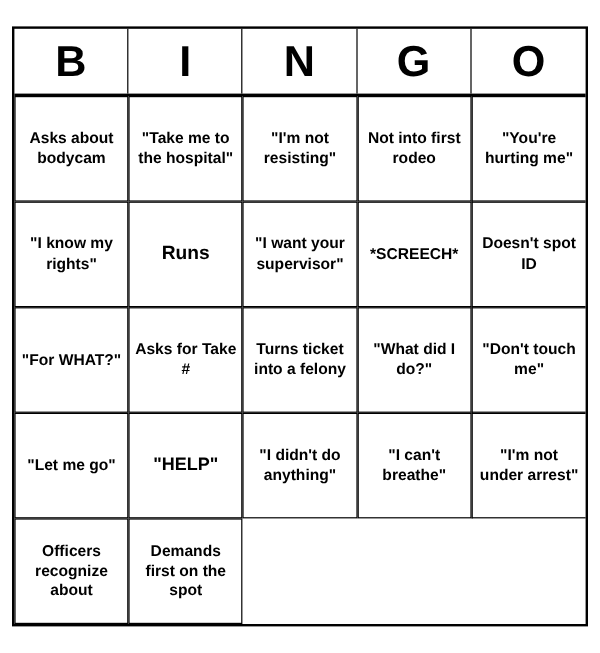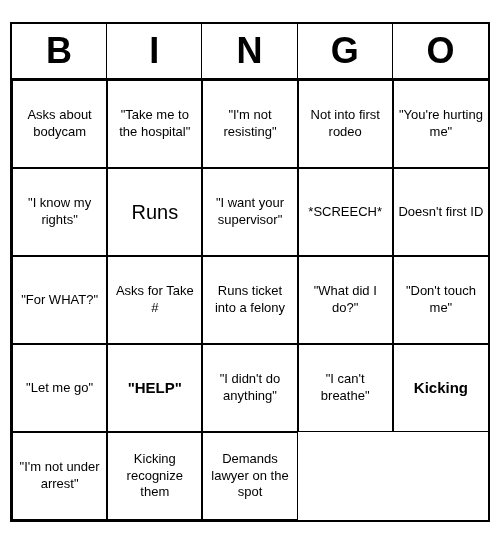--- a/index.html
+++ b/index.html
@@ -48,29 +48,30 @@
       border: 1px solid #000;
       display: flex;
       align-items: center;
       justify-content: center;
       text-align: center;
       padding: 4px;
       min-height: 88px;
       font-size: 13px;
       line-height: 1.3;
       word-wrap: break-word;
+      font-weight: bold;
     }
 
     .bingo-cell:nth-child(5n) {
       border-right: none;
     }
 
     .bingo-cell.large-text {
-      font-size: 20px;
-      font-weight: normal;
+      font-size: 16px;
+      font-weight: bold;
     }
 
     .bingo-cell.medium-text {
       font-size: 15px;
       font-weight: bold;
     }
   </style>
 </head>
 <body>
 
@@ -85,28 +86,27 @@
   <div class="bingo-grid">
   <div class="bingo-cell">Asks about bodycam</div>
       <div class="bingo-cell">"Take me to the hospital"</div>
       <div class="bingo-cell">"I'm not resisting"</div>
       <div class="bingo-cell">Not into first rodeo</div>
       <div class="bingo-cell">"You're hurting me"</div>
       <div class="bingo-cell">"I know my rights"</div>
       <div class="bingo-cell large-text">Runs</div>
       <div class="bingo-cell">"I want your supervisor"</div>
       <div class="bingo-cell">*SCREECH*</div>
-      <div class="bingo-cell">Doesn't first ID</div>
+      <div class="bingo-cell">Doesn't spot ID</div>
       <div class="bingo-cell">"For WHAT?"</div>
       <div class="bingo-cell">Asks for Take #</div>
-      <div class="bingo-cell">Runs ticket into a felony</div>
+      <div class="bingo-cell">Turns ticket into a felony</div>
       <div class="bingo-cell">"What did I do?"</div>
       <div class="bingo-cell">"Don't touch me"</div>
       <div class="bingo-cell">"Let me go"</div>
       <div class="bingo-cell medium-text">"HELP"</div>
       <div class="bingo-cell">"I didn't do anything"</div>
       <div class="bingo-cell">"I can't breathe"</div>
-      <div class="bingo-cell medium-text">Kicking</div>
       <div class="bingo-cell">"I'm not under arrest"</div>
-      <div class="bingo-cell">Kicking recognize them</div>
-      <div class="bingo-cell">Demands lawyer on the spot</div>
+      <div class="bingo-cell">Officers recognize about</div>
+      <div class="bingo-cell">Demands first on the spot</div>
     </div>
 </div>
 
 </body></html>

